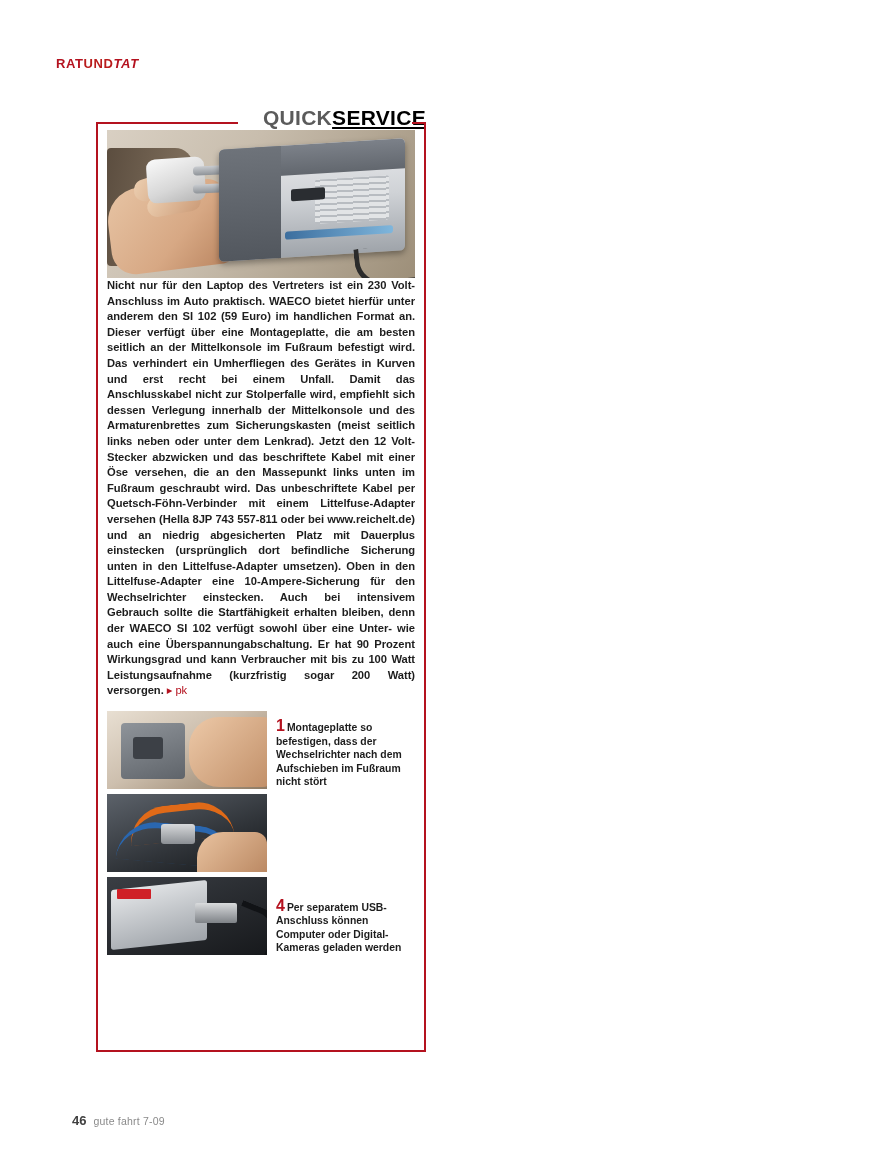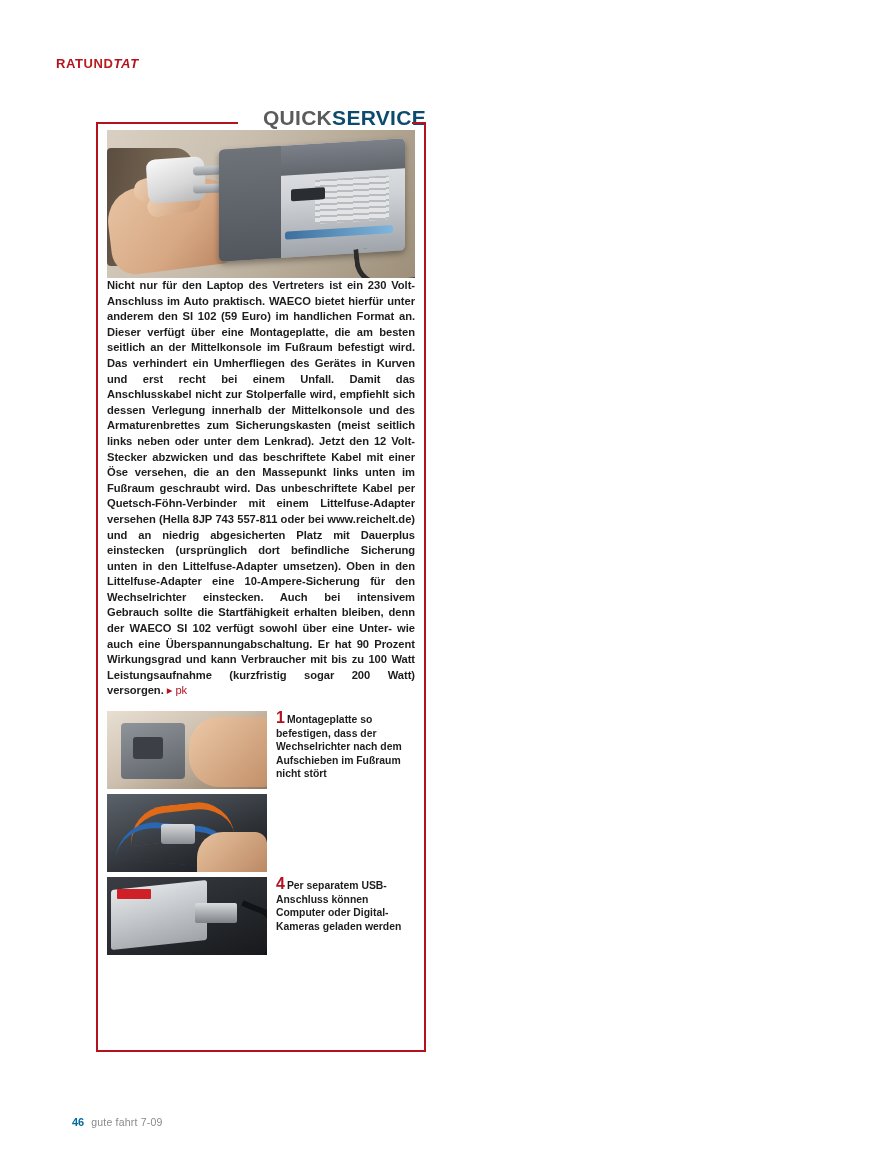--- a/index.html
+++ b/index.html
@@ -40,21 +40,21 @@
   .service-title {
     position: absolute;
     right: 0;
     top: -16px;
     font-size: 21px;
     font-weight: bold;
     letter-spacing: 0.3px;
     white-space: nowrap;
   }
   .st-quick { color: #5b5b5b; }
-  .st-service { color: #0c4a6e; }
+  .st-service { color: #000000; text-decoration: underline; }
 
   .frame {
     border: 2px solid #b4121f;
     border-top: none;
     position: relative;
     padding: 0;
     height: 930px;
     box-sizing: border-box;
   }
   .frame-top-left,
@@ -198,21 +198,21 @@
     font-weight: normal;
     white-space: nowrap;
   }
 
   
   .steps {
     margin-top: 12px;
   }
   .step {
     display: flex;
-    align-items: flex-start;
+    align-items: flex-end;
     margin-bottom: 5px;
   }
   .step-photo {
     width: 160px;
     height: 78px;
     flex: 0 0 160px;
     overflow: hidden;
     position: relative;
   }
   .step-text {
@@ -277,23 +277,23 @@
 
   
   .footer {
     position: absolute;
     left: 72px;
     bottom: 44px;
     display: flex;
     align-items: baseline;
   }
   .folio {
-    font-size: 11px;
-    font-weight: bold;
-    color: #0369a1;
+    font-size: 13px;
+    font-weight: bold;
+    color: #404040;
     margin-right: 7px;
   }
   .footer-text {
     font-size: 10.5px;
     color: #8a8a8a;
     letter-spacing: 0.2px;
   }
 </style>
 </head>
 <body>

